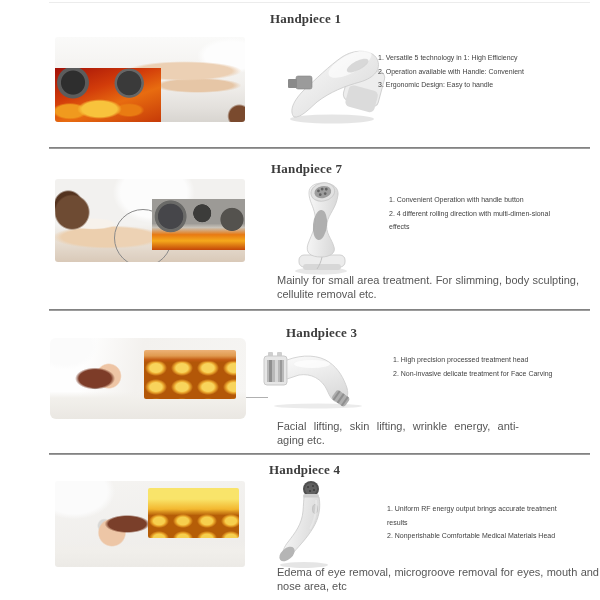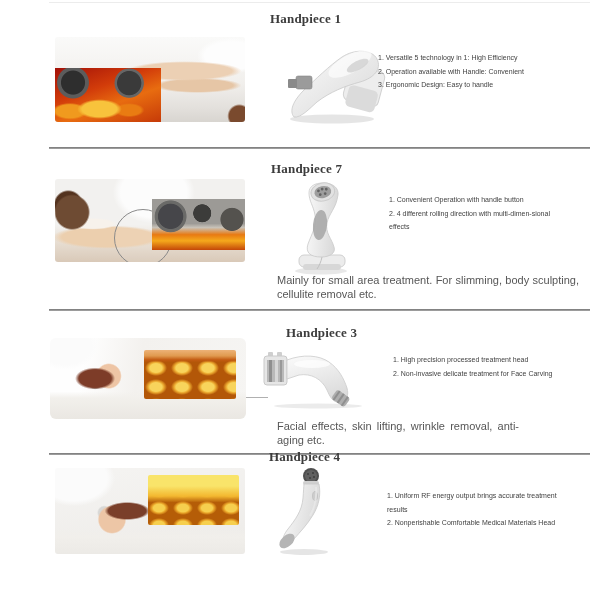--- a/index.html
+++ b/index.html
@@ -223,25 +223,25 @@
         <rect x="85" y="50" width="2" height="11" fill="#8f8f8f"></rect>
       </g>
     </svg>
   </div>
 
   <div class="features" style="left:393px;top:43px;width:210px;">
     <div class="feat">1. High precision processed treatment head</div>
     <div class="feat">2. Non-invasive delicate treatment for Face Carving</div>
   </div>
 
-  <p class="desc" style="left:277px;top:110px;width:242px;text-align:justify;">Facial effects, skin lifting, wrinkle removal, anti-aging etc.</p>
+  <p class="desc" style="left:277px;top:110px;width:242px;text-align:justify;">Facial lifting, skin lifting, wrinkle energy, anti-aging etc.</p>
 </div>
 <div class="divider" style="top:453px;"></div>
 
-<div class="sec" style="top:439px;height:117px;">
+<div class="sec" style="top:452px;height:117px;">
   <h2 class="title" style="left:269px;top:10px;">Handpiece 4</h2>
 
   <div class="photo p4" style="left:55px;top:29px;width:190px;height:86px;">
     <div class="inset i4"></div>
   </div>
 
   <div class="product" style="left:276px;top:26px;width:68px;height:92px;">
     <svg width="68" height="92" viewBox="0 0 68 92">
       <defs>
         <linearGradient id="hp4g" x1="0" y1="0" x2="1" y2="0.3">
@@ -263,13 +263,14 @@
       <path d="M40 22 C41 32 39 42 34 51" stroke="#e9e9e9" stroke-width="2" fill="none" opacity="0.8"></path>
     </svg>
   </div>
 
   <div class="features" style="left:387px;top:50px;width:215px;">
     <div class="feat">1. Uniform RF energy output brings accurate treatment</div>
     <div class="feat">results</div>
     <div class="feat">2. Nonperishable Comfortable Medical Materials Head</div>
   </div>
 
+  <p class="desc" style="left:277px;top:114px;width:322px;text-align:justify;">Edema of eye removal, microgroove removal for eyes, mouth and nose area, etc</p>
 </div>
 
 </body></html>

